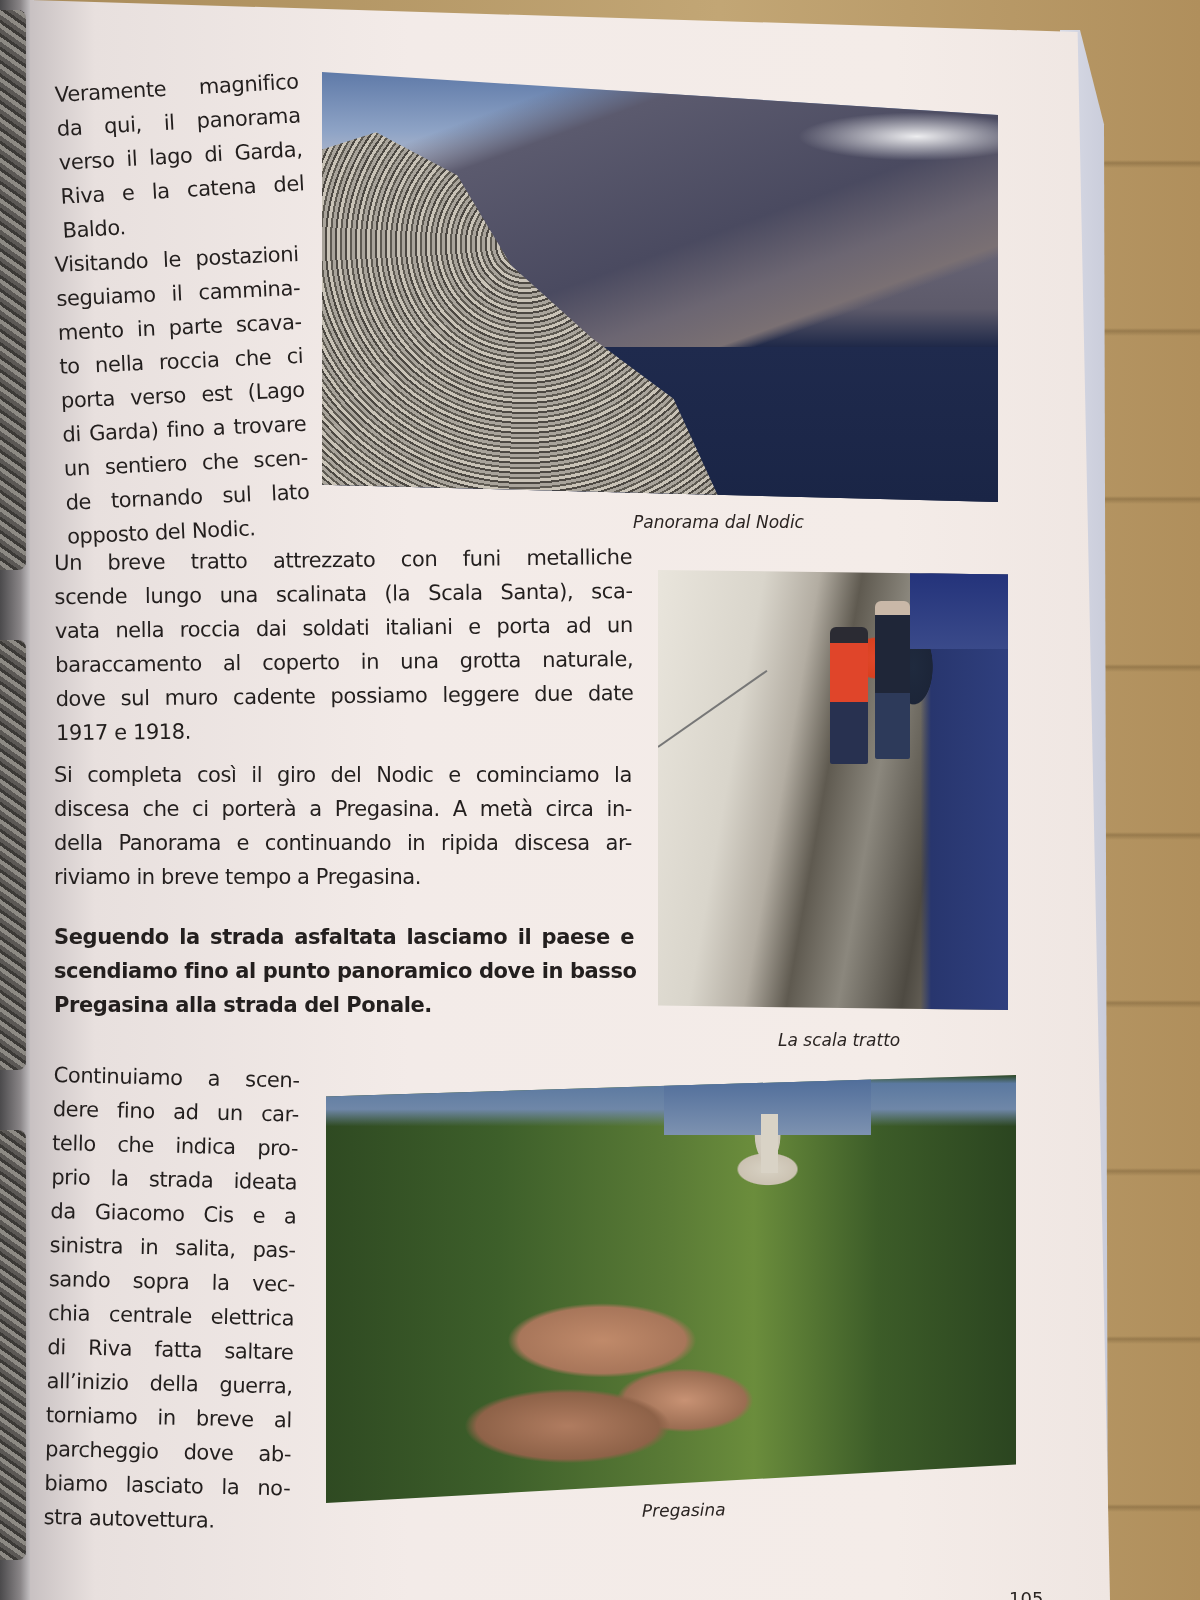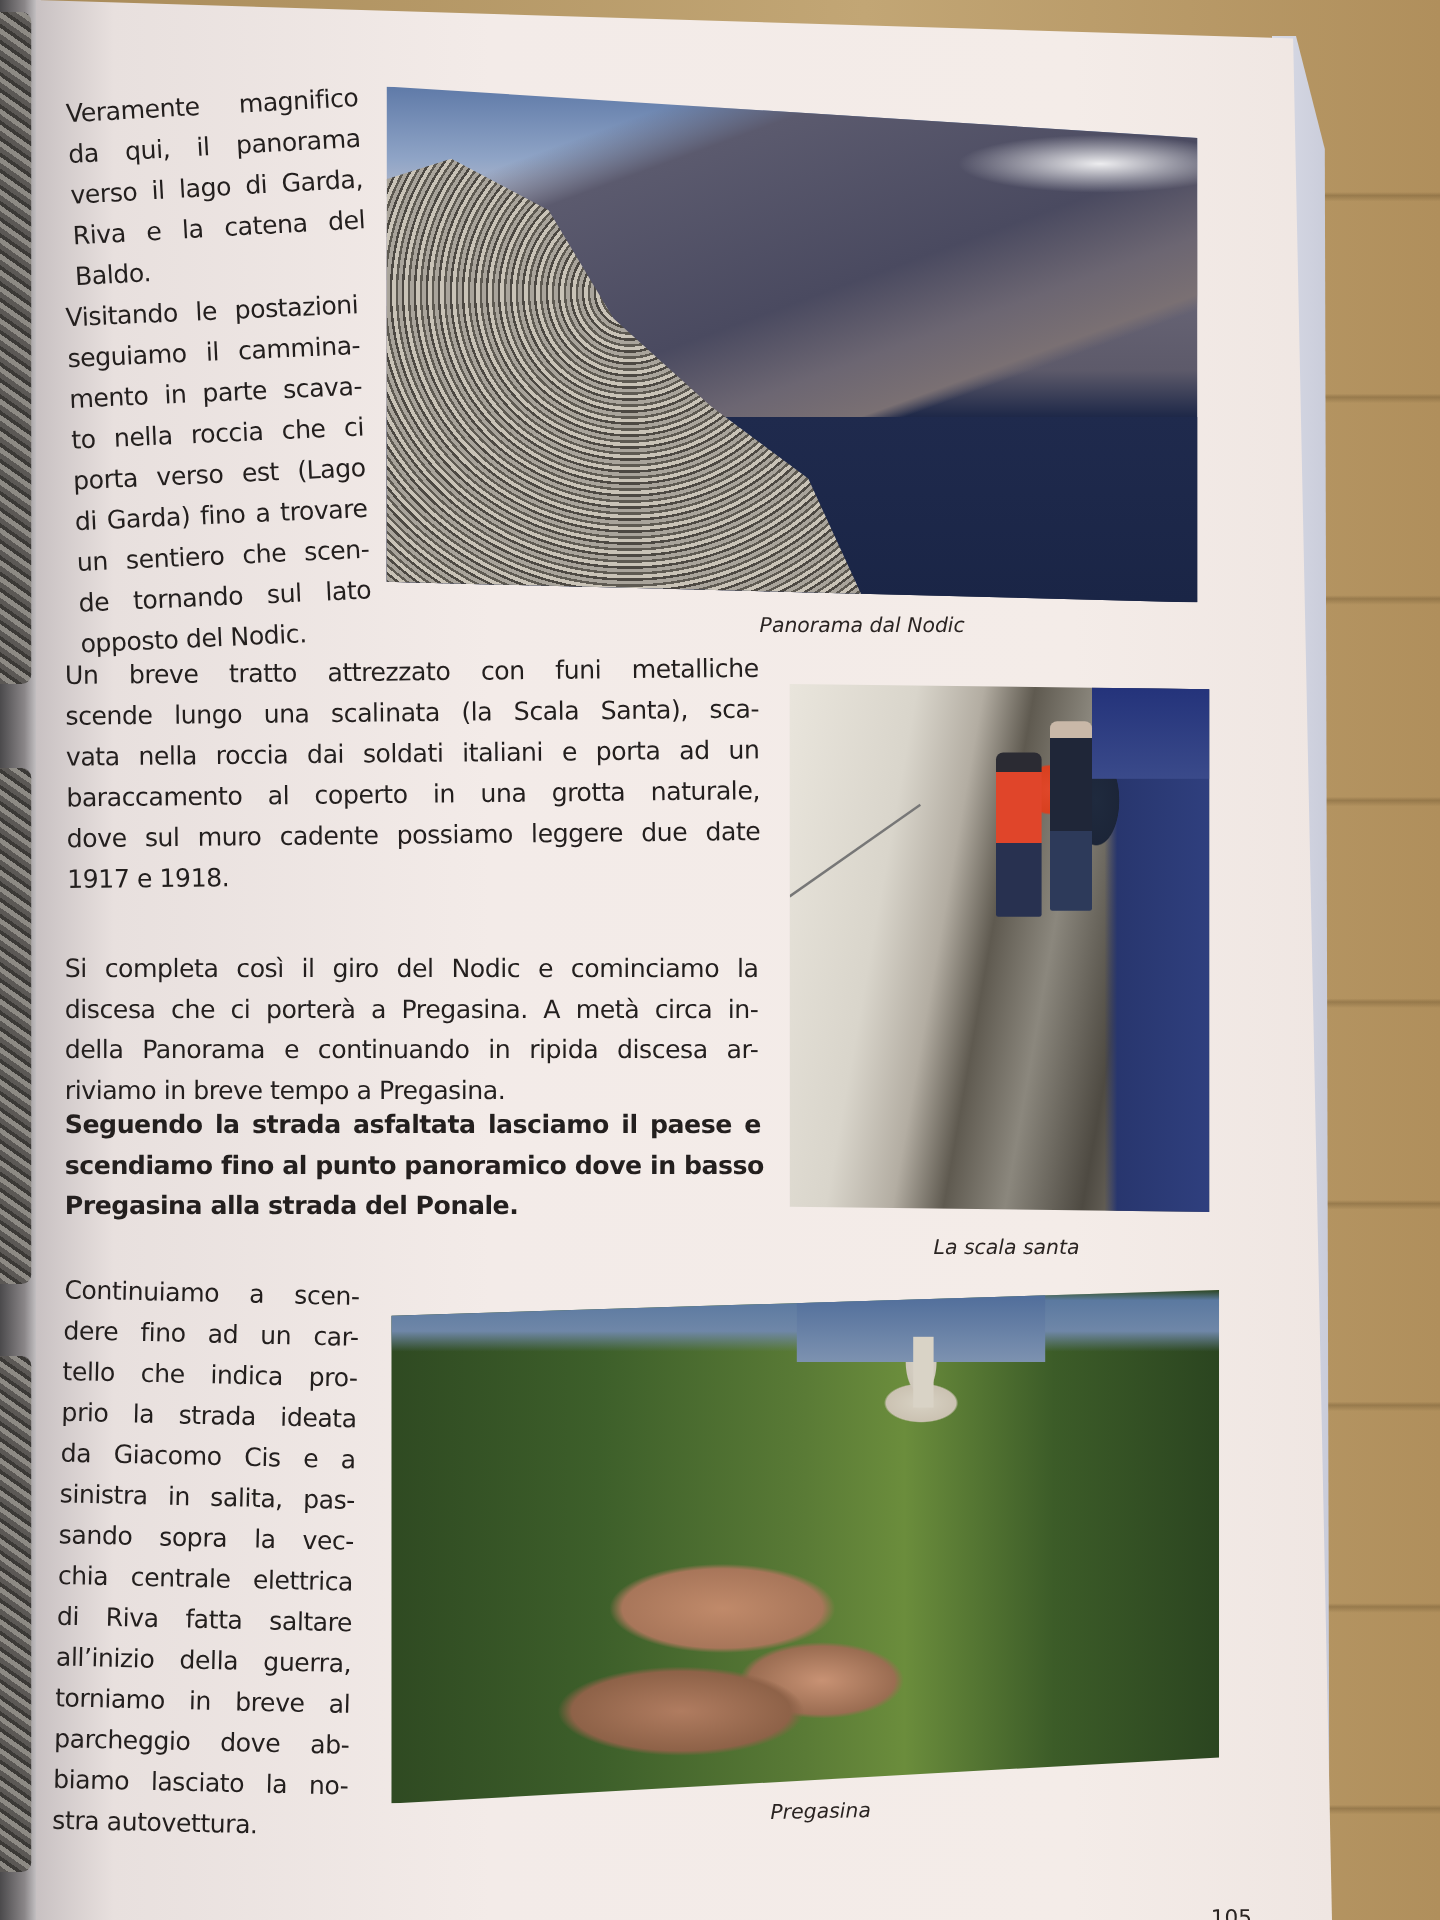--- a/index.html
+++ b/index.html
@@ -95,21 +95,21 @@
 
 <div class="txt" style="left:54px; top:546px; width:578px; transform: rotate(-0.6deg);">
   <span class="ln">Un breve tratto attrezzato con funi metalliche</span>
   <span class="ln">scende lungo una scalinata (la Scala Santa), sca-</span>
   <span class="ln">vata nella roccia dai soldati italiani e porta ad un</span>
   <span class="ln">baraccamento al coperto in una grotta naturale,</span>
   <span class="ln">dove sul muro cadente possiamo leggere due date</span>
   <span class="ln last">1917 e 1918.</span>
 </div>
 
-<div class="txt" style="left:54px; top:790px; width:578px;">
+<div class="txt" style="left:54px; top:758px; width:578px;">
   <span class="ln">Si completa così il giro del Nodic e cominciamo la</span>
   <span class="ln">discesa che ci porterà a Pregasina. A metà circa in-</span>
   <span class="ln">della Panorama e continuando in ripida discesa ar-</span>
   <span class="ln last">riviamo in breve tempo a Pregasina.</span>
 </div>
 
 <div class="txt" style="left:54px; top:920px; width:580px;font-weight:bold;">
   <span class="ln">Seguendo la strada asfaltata lasciamo il paese e</span>
   <span class="ln">scendiamo fino al punto panoramico dove in basso</span>
   <span class="ln last">Pregasina alla strada del Ponale.</span>
@@ -119,21 +119,21 @@
      background:
        radial-gradient(ellipse 10% 8% at 62% 20%, #e0472a, #d8401f 55%, rgba(0,0,0,0) 60%),
        radial-gradient(ellipse 9% 14% at 73% 22%, #1f2a3e, #1c2538 60%, rgba(0,0,0,0) 62%),
        linear-gradient(90deg, rgba(0,0,0,0) 0, rgba(0,0,0,0) 75%, #28366e 78%, #2f3f7e 100%),
        linear-gradient(100deg, #e9e5dc 0%, #d9d5cb 25%, #b3ada2 38%, #5f5a50 48%, #8b877d 60%, #4e4a42 75%, #8c867c 90%, #6b675f 100%);">
   <div style="position:absolute; right:0; top:0; width:28%; height:18%; background:linear-gradient(180deg,#23327a,#3a4a8a);"></div>
   <div style="position:absolute; left:49%; top:13%; width:11%; height:31%; background:linear-gradient(180deg,#2b2b33 0 12%, #e0452a 12% 55%, #283150 55% 100%); border-radius:6px 6px 2px 2px;"></div>
   <div style="position:absolute; left:62%; top:7%; width:10%; height:36%; background:linear-gradient(180deg,#c9b8a8 0 9%, #1f2638 9% 58%, #2d3a5a 58% 100%); border-radius:6px 6px 2px 2px;"></div>
   <div style="position:absolute; left:0; top:40%; width:38%; height:2px; background:#777; transform: rotate(-35deg); transform-origin:left;"></div>
 </div>
-<div class="caption" style="left:778px; top:1030px;">La scala santa</div>
+<div class="caption" style="left:778px; top:1030px;">La scala tratto</div>
 
 <div class="txt" style="left:54px; top:1058px; width:246px; transform: rotate(1.3deg);">
   <span class="ln">Continuiamo a scen-</span>
   <span class="ln">dere fino ad un car-</span>
   <span class="ln">tello che indica pro-</span>
   <span class="ln">prio la strada ideata</span>
   <span class="ln">da Giacomo Cis e a</span>
   <span class="ln">sinistra in salita, pas-</span>
   <span class="ln">sando sopra la vec-</span>
   <span class="ln">chia centrale elettrica</span>

